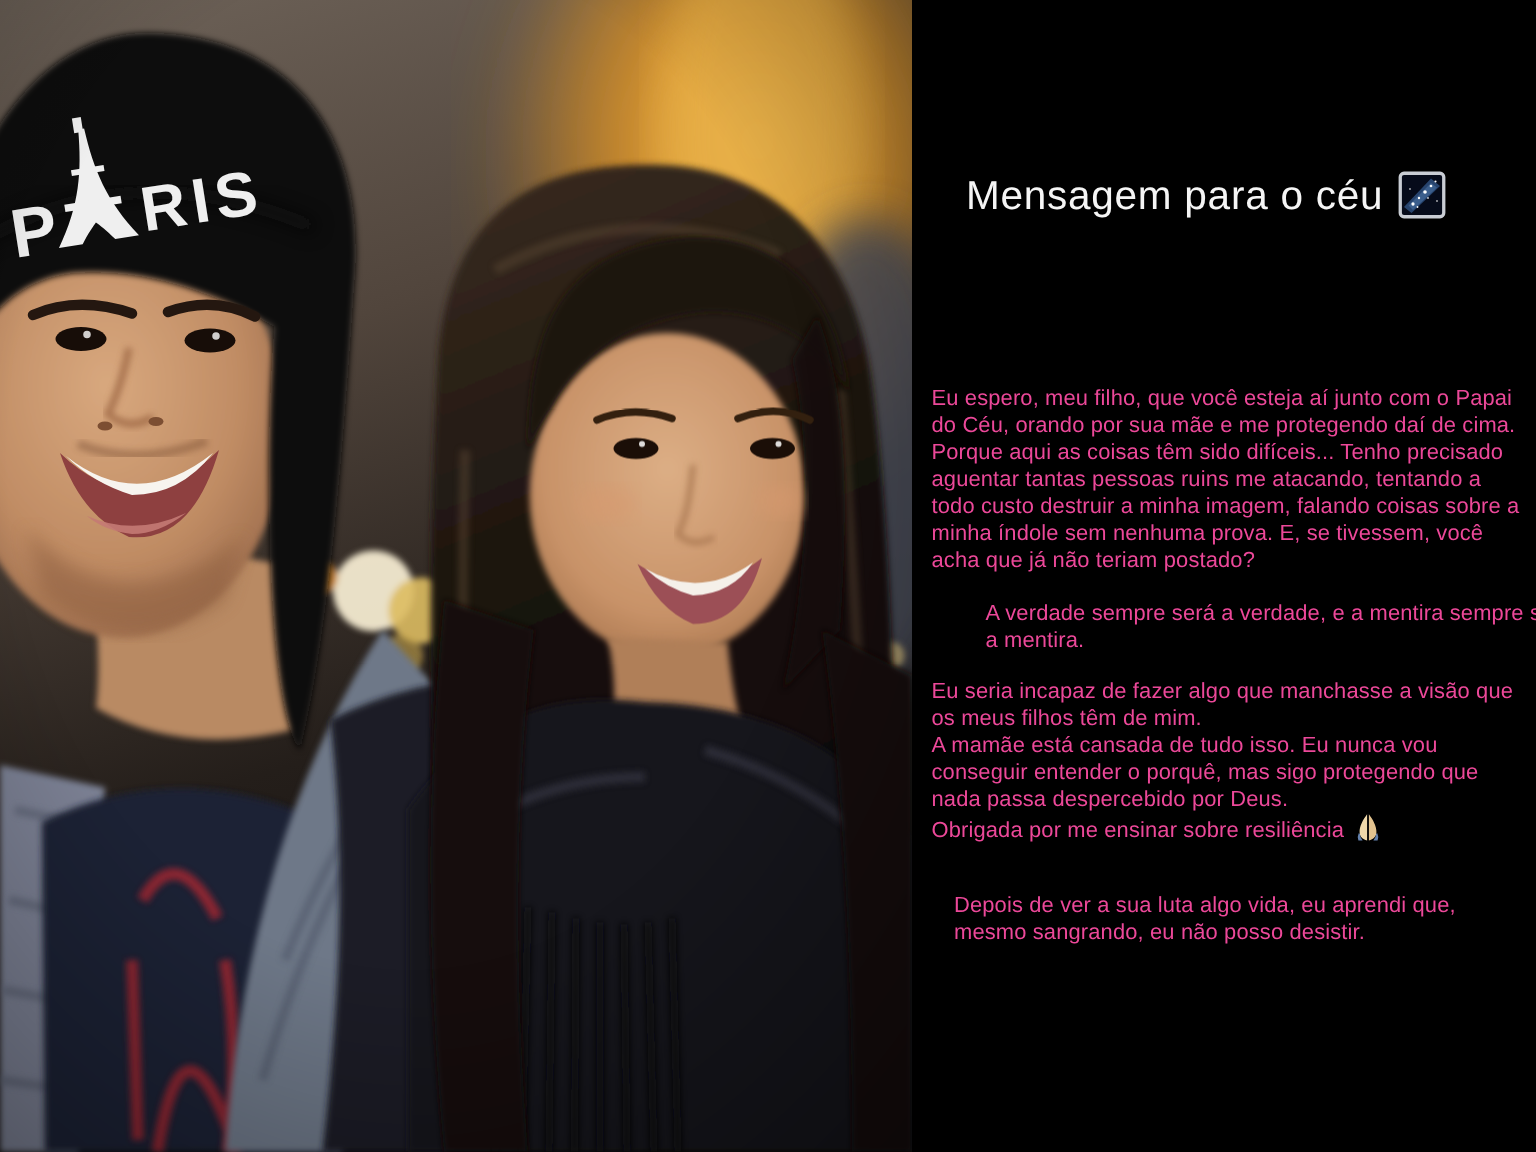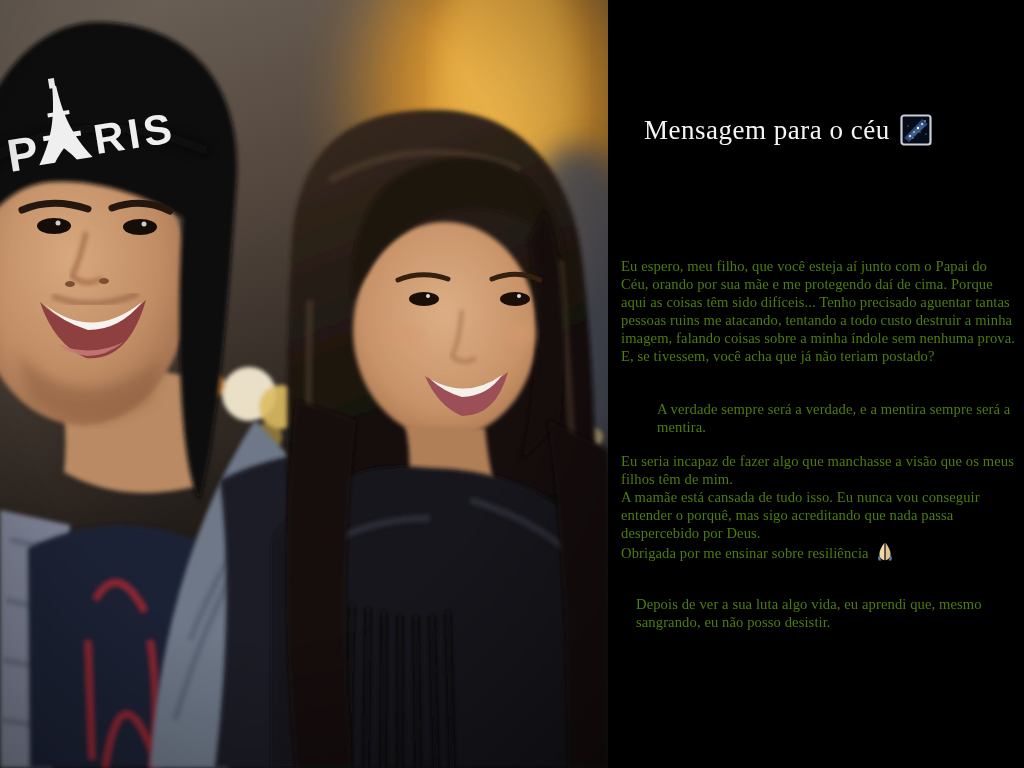--- a/index.html
+++ b/index.html
@@ -2,25 +2,25 @@
 <html><head>
 <meta charset="utf-8">
 <style>
   html,body{margin:0;padding:0;background:#000;}
   #stage{position:relative;width:1024px;height:768px;overflow:hidden;background:#000;
          font-family:"Liberation Sans",sans-serif;}
   
   #photo{position:absolute;left:0;top:0;width:608px;height:768px;overflow:hidden;}
   #photo svg{display:block;}
   
-  #panel{position:absolute;left:608px;top:0;width:416px;height:768px;background:#000;font-family:Liberation Serif, serif;}
+  #panel{position:absolute;left:608px;top:0;width:416px;height:768px;background:#000;}
   .story-title{position:absolute;top:114px;left:36px;right:12px;display:flex;align-items:center;gap:10px;}
   .story-title .t{color:#f5f5f5;font-size:27px;font-weight:400;letter-spacing:.5px;white-space:nowrap;}
   .emoji-box{flex:0 0 auto;}
-  .para{position:absolute;left:13px;width:396px;margin:0;color:#4d7c0f;
+  .para{position:absolute;left:13px;width:396px;margin:0;color:#ec4899;
         font-size:14.6px;line-height:18px;letter-spacing:.1px;white-space:pre-line;}
   .p1{top:257px;}
   .p2{top:400px;margin-left:36px;}
   .p3{top:452px;}
   .p4{top:595px;left:28px;width:372px;}
   .hands{display:inline-block;vertical-align:-3px;margin-left:7px;}
 </style>
 </head>
 <body>
 
@@ -206,21 +206,21 @@
           <circle cx="26" cy="20" r="0.6" opacity="0.7"></circle>
         </g>
       </svg>
     </div>
 
     <p class="para p1"><span>Eu espero, meu filho, que você esteja aí junto com o Papai do Céu, orando por sua mãe e me protegendo daí de cima. Porque aqui as coisas têm sido difíceis... Tenho precisado aguentar tantas pessoas ruins me atacando, tentando a todo custo destruir a minha imagem, falando coisas sobre a minha índole sem nenhuma prova. E, se tivessem, você acha que já não teriam postado?</span></p>
 
     <p class="para p2"><span>A verdade sempre será a verdade, e a mentira sempre será a mentira.</span></p>
 
     <p class="para p3"><span>Eu seria incapaz de fazer algo que manchasse a visão que os meus filhos têm de mim.
-A mamãe está cansada de tudo isso. Eu nunca vou conseguir entender o porquê, mas sigo acreditando que nada passa despercebido por Deus.
+A mamãe está cansada de tudo isso. Eu nunca vou conseguir entender o porquê, mas sigo protegendo que nada passa despercebido por Deus.
 Obrigada por me ensinar sobre resiliência</span><svg class="hands" width="18" height="19" viewBox="0 0 18 19">
         <path d="M8.4,0.8 C5.6,4.6 3.2,8.8 3.4,12.8 C3.5,15.6 5.3,17.6 8.4,18.3 Z" fill="#f0d9ab"></path>
         <path d="M9.6,0.8 C12.4,4.6 14.8,8.8 14.6,12.8 C14.5,15.6 12.7,17.6 9.6,18.3 Z" fill="#e3c globalization"></path>
         <path d="M9.6,0.8 C12.4,4.6 14.8,8.8 14.6,12.8 C14.5,15.6 12.7,17.6 9.6,18.3 Z" fill="#e3c38f"></path>
         <path d="M2.8,13.5 Q1.6,16 2.6,18.4 L5.4,18.4 Q3.6,16.4 3.6,13.8 Z" fill="#6f8fc0" opacity="0.9"></path>
         <path d="M15.2,13.5 Q16.4,16 15.4,18.4 L12.6,18.4 Q14.4,16.4 14.4,13.8 Z" fill="#6f8fc0" opacity="0.9"></path>
       </svg></p>
 
     <p class="para p4"><span>Depois de ver a sua luta algo vida, eu aprendi que, mesmo sangrando, eu não posso desistir.</span></p>
 

